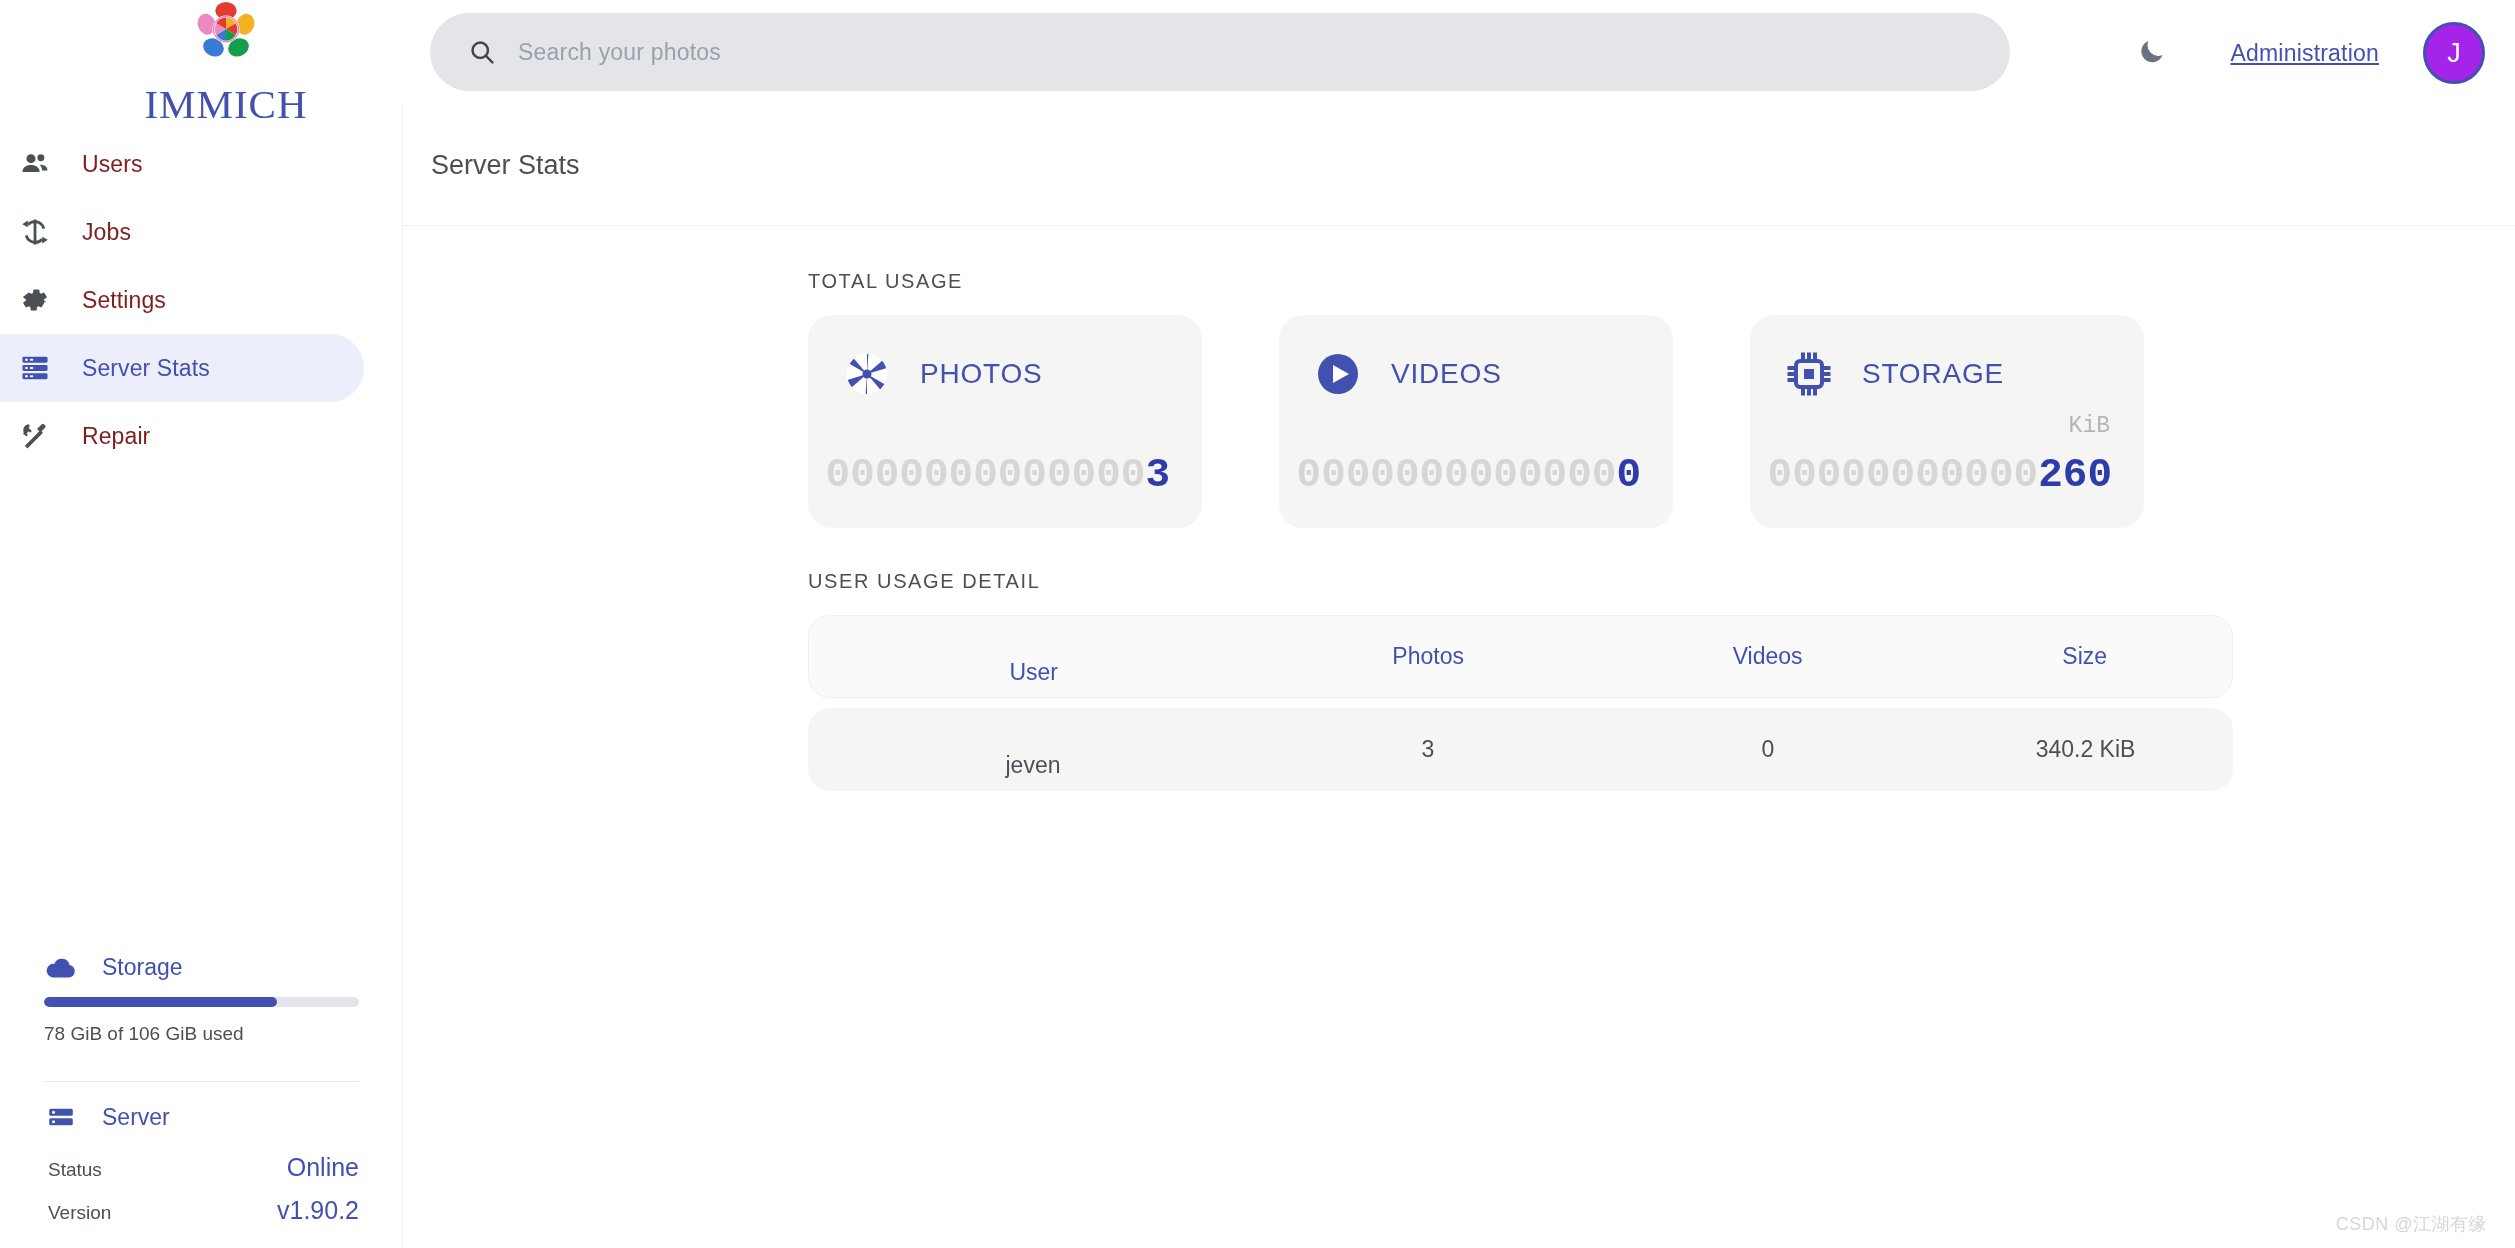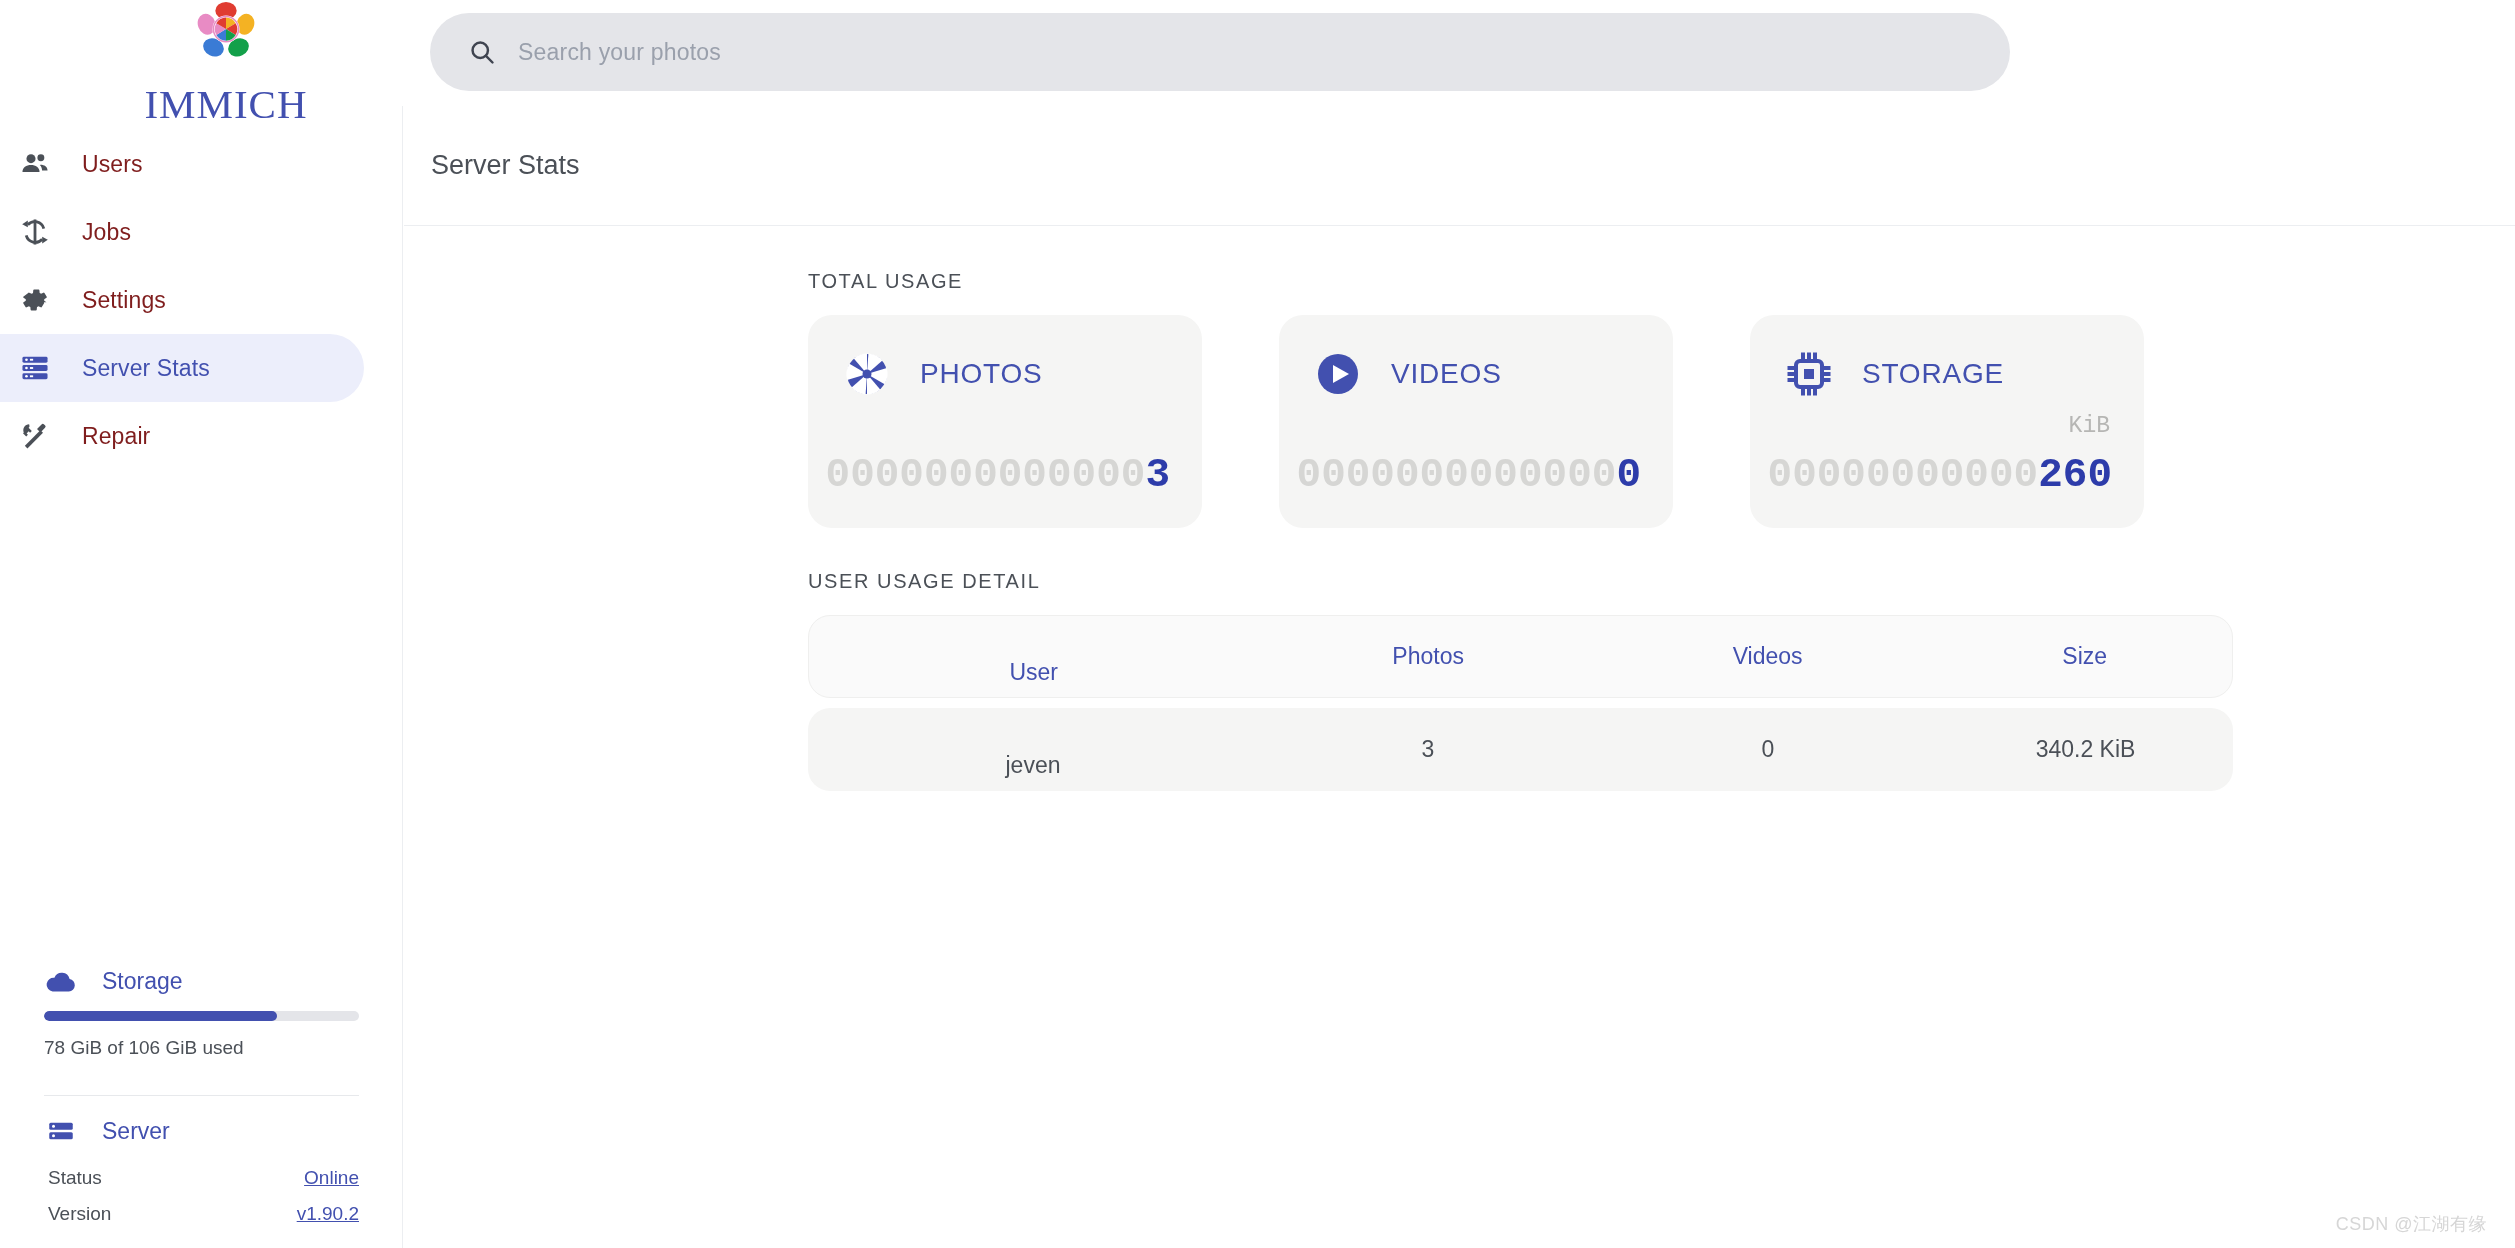--- a/index.html
+++ b/index.html
@@ -114,21 +114,21 @@
   .server-block { }
   .server-head {
     display: flex; align-items: center; gap: 24px; margin-bottom: 12px;
   }
   .server-title { font-size: 23px; color: #4250af; }
   .kv {
     display: flex; justify-content: space-between;
     align-items: baseline; padding: 7px 0; padding-left: 4px;
   }
   .kv .k { font-size: 19px; color: #4b5057; }
-  .kv .v { font-size: 19px; color: #4250af; text-decoration: underline; }
+  .kv .v { font-size: 25px; color: #4250af; }
 
   
   .main {
     position: absolute; top: 106px; left: 404px;
     width: 2111px; height: 1142px; background: #ffffff;
   }
   .page-head {
     height: 120px; display: flex; align-items: center;
     padding-left: 27px;
     border-bottom: 1px solid #eceef1;
@@ -226,20 +226,33 @@
   <div class="searchbox">
     <span class="search-icon">
       <svg viewBox="0 0 24 24" width="28" height="28" fill="none" stroke="#3f4450" stroke-width="2.1">
         <circle cx="10.5" cy="10.5" r="6.6"></circle>
         <line x1="15.4" y1="15.4" x2="21" y2="21" stroke-linecap="round"></line>
       </svg>
     </span>
     <span class="search-ph">Search your photos</span>
   </div>
 
+  <div class="topbar-right">
+    <div class="theme-toggle">
+      <span>
+        <svg viewBox="0 0 24 24" width="30" height="30">
+          <path d="M20.5 15.2A8.6 8.6 0 0 1 9.2 3.9 8.8 8.8 0 1 0 20.5 15.2z" fill="#6b7280"></path>
+        </svg>
+      </span>
+    </div>
+    <a class="admin-link">Administration</a>
+    <div class="avatar">
+      <span>J</span>
+    </div>
+  </div>
 </div>
 
 <div class="sidebar">
   <div class="nav">
 
     <div class="nav-item">
       <span class="nav-ic">
         <svg viewBox="0 0 24 24" width="32" height="32" fill="#4b5057">
           <circle cx="9" cy="8" r="3.4"></circle>
             <circle cx="16.4" cy="7.3" r="2.6"></circle>

